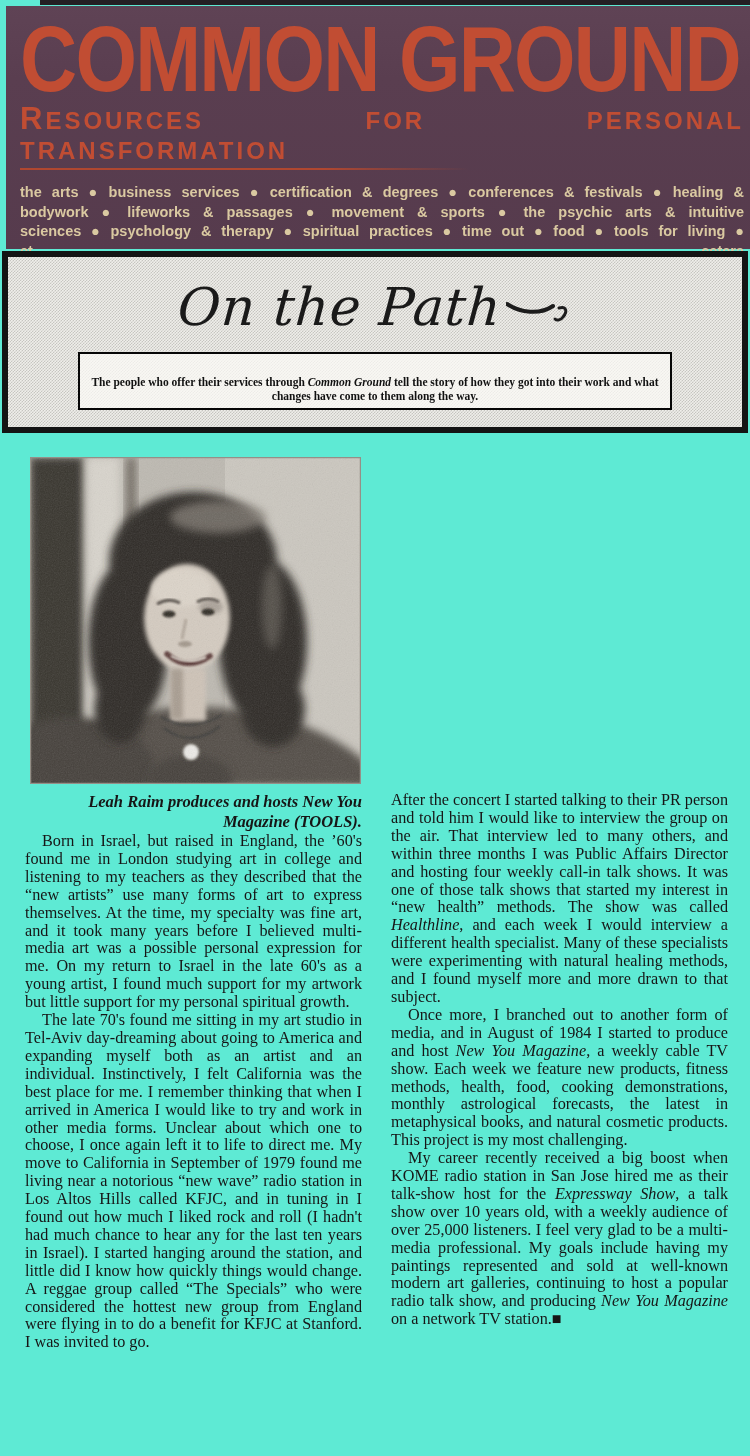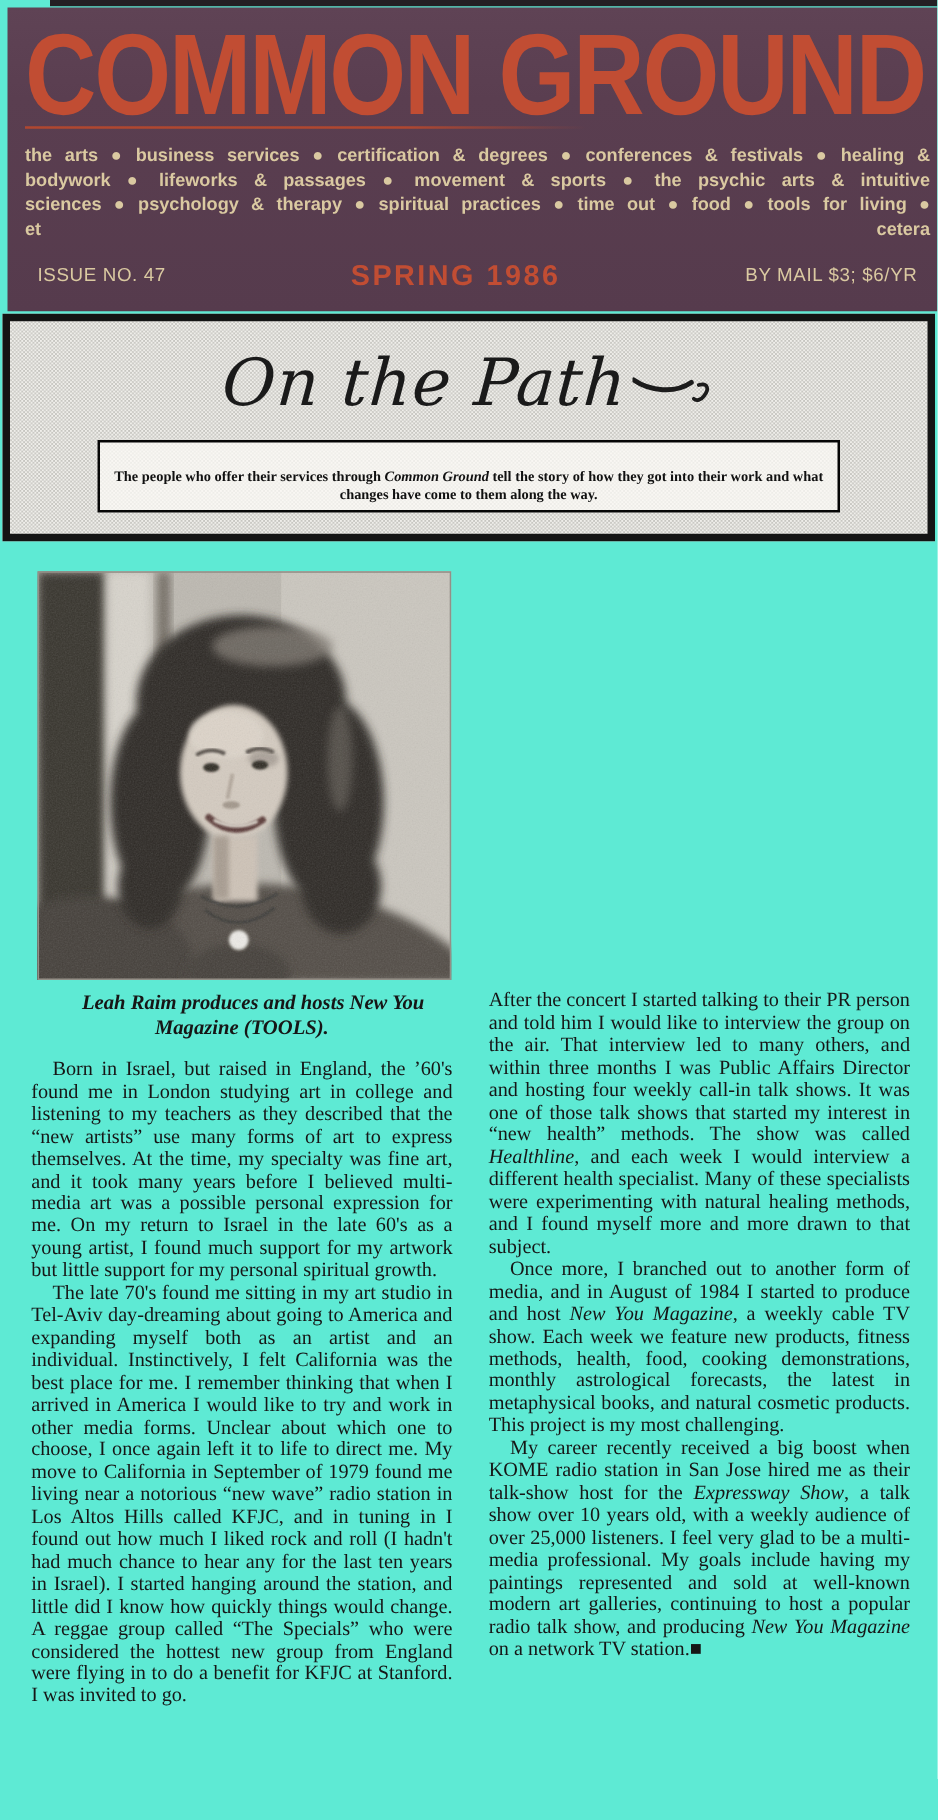--- a/index.html
+++ b/index.html
@@ -49,34 +49,35 @@
 
   
   .photo-fig{position:absolute;top:457px;left:30px;width:331px;height:327px;margin:0;padding:0;}
   .photo-fig svg{display:block;}
   .columns{position:absolute;top:792px;left:0;width:750px;box-sizing:border-box;
            padding:0 22px 0 25px;display:flex;gap:29px;}
   .col{flex:1 1 0;color:#161616;font-size:16.2px;line-height:17.9px;text-align:justify;}
   .para{margin:0;}
   .para.indent{text-indent:17px;}
   .para i{font-style:italic;}
-  .caption{margin:0 0 16px 0;font-weight:bold;font-style:italic;font-size:16.5px;line-height:19.5px;
-           text-indent:18px;text-align:center;}
+  .caption{margin:0 0 2px 0;font-weight:bold;font-style:italic;font-size:16.5px;line-height:19.5px;
+           text-indent:18px;text-align:right;}
 </style>
 </head>
 <body>
 
 <div class="page">
 
   <div class="scan-strip"></div>
 
   <header class="masthead">
     <svg class="mast-title-svg" width="724" height="80" viewBox="0 0 724 80">
       <text x="0" y="72" font-size="92" letter-spacing="-2" textLength="720" lengthAdjust="spacingAndGlyphs">COMMON GROUND</text>
     </svg>
+    <div class="subtitle">RESOURCES FOR PERSONAL TRANSFORMATION</div>
     <div class="sub-rule"></div>
     <div class="categories">the arts ● business services ● certification &amp; degrees ● conferences &amp; festivals ● healing &amp; bodywork ● lifeworks &amp; passages ● movement &amp; sports ● the psychic arts &amp; intuitive sciences ● psychology &amp; therapy ● spiritual practices ● time out ● food ● tools for living ● et cetera</div>
     <div class="issue-row">
       <span class="issue-no">ISSUE NO. 47</span>
       <span class="season">SPRING 1986</span>
       <span class="mail-price">BY MAIL $3; $6/YR</span>
     </div>
   </header>
 
   <section class="banner">

